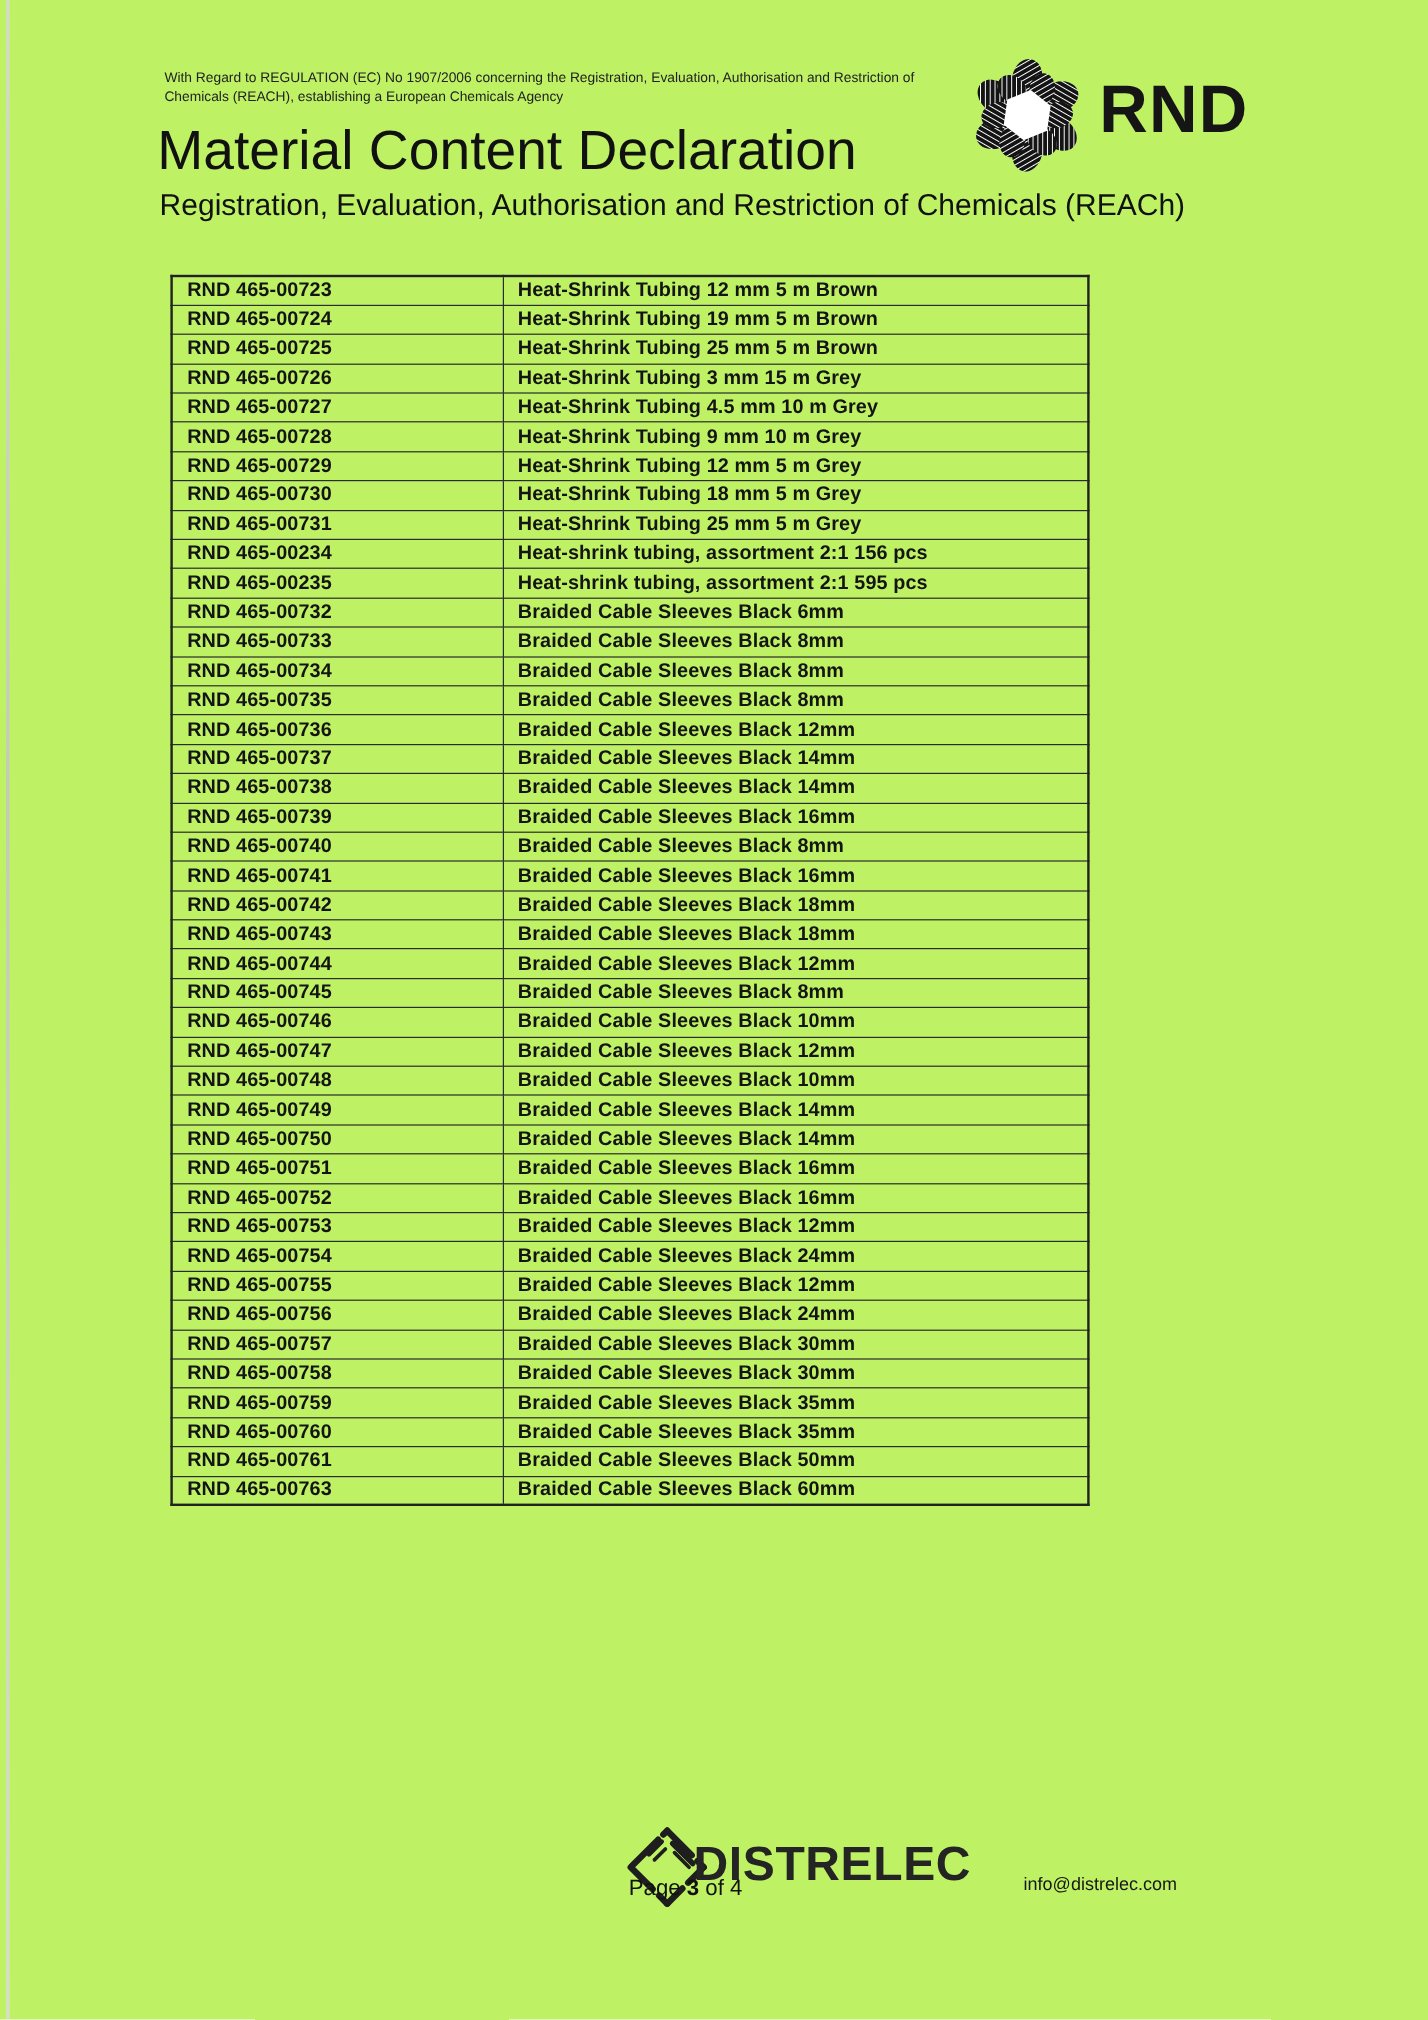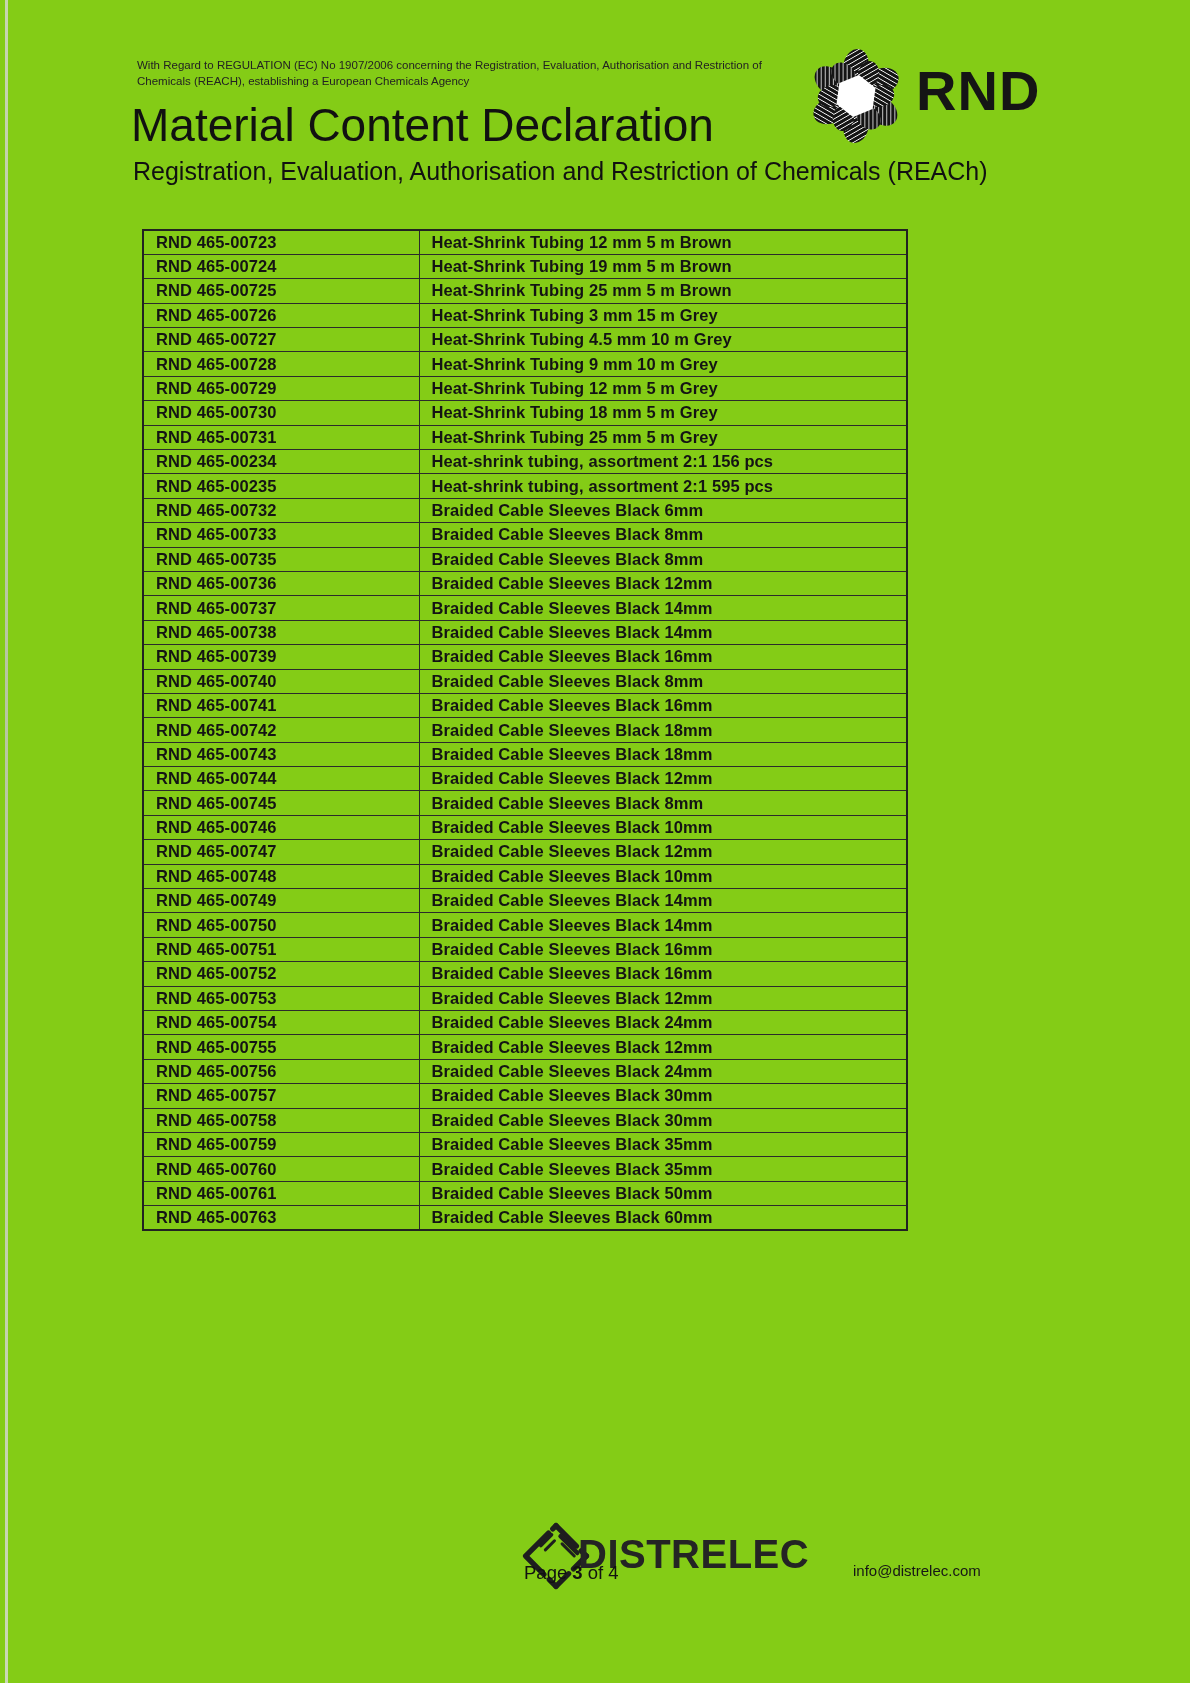--- a/index.html
+++ b/index.html
@@ -4,21 +4,21 @@
 <style>
   * { margin: 0; padding: 0; box-sizing: border-box; }
   html, body {
     width: 1190px; height: 1683px;
     background: #ffffff;
     font-family: "Liberation Sans", sans-serif;
     color: #1a1a1a;
     overflow: hidden;
     position: relative;
   }
-  .page { position: absolute; inset: 0; background: #84cc16; }
+  .page { position: absolute; inset: 0; background: #bef264; }
 
   
   .scan-edge {
     position: absolute; left: 5px; top: 0; width: 3px; height: 100%;
     background: linear-gradient(to bottom, #d8d8d8 0%, #c4c4c4 40%, #dcdcdc 100%);
     opacity: .8;
   }
 
   .regulation {
     position: absolute; left: 137px; top: 57px; width: 640px;
@@ -197,20 +197,24 @@
     <tr>
       <td class="col-part">RND 465-00732</td>
       <td class="col-desc">Braided Cable Sleeves Black 6mm</td>
     </tr>
 
     <tr>
       <td class="col-part">RND 465-00733</td>
       <td class="col-desc">Braided Cable Sleeves Black 8mm</td>
     </tr>
 
+    <tr>
+      <td class="col-part">RND 465-00734</td>
+      <td class="col-desc">Braided Cable Sleeves Black 8mm</td>
+    </tr>
 
     <tr>
       <td class="col-part">RND 465-00735</td>
       <td class="col-desc">Braided Cable Sleeves Black 8mm</td>
     </tr>
 
     <tr>
       <td class="col-part">RND 465-00736</td>
       <td class="col-desc">Braided Cable Sleeves Black 12mm</td>
     </tr>

